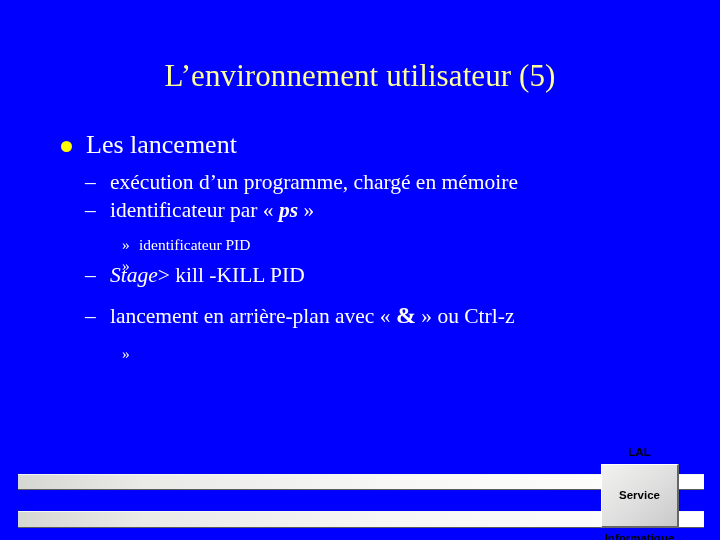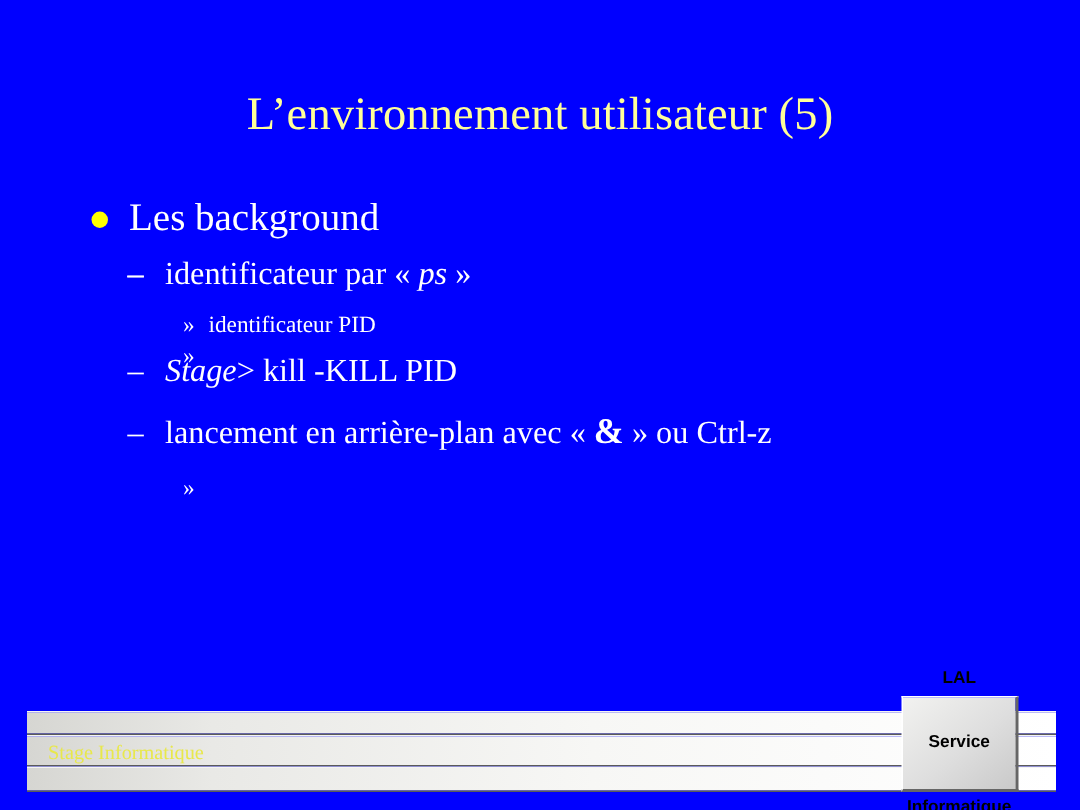--- a/index.html
+++ b/index.html
@@ -93,21 +93,21 @@
     position: absolute;
     left: 70px;
     top: 0;
   }
 
   .sp-top-6 { margin-top: 6px; }
   .sp-top-10 { margin-top: 10px; }
   .sp-top-13 { margin-top: 13px; }
 
   .it { font-style: italic; }
-  .bi { font-style: italic; font-weight: normal; }
+  .bi { font-style: italic; font-weight: bold; }
   .amp { font-size: 24px; font-weight: bold; line-height: 0; }
 
   
   .footer-bar {
     position: absolute;
     left: 18px;
     top: 474px;
     width: 686px;
     height: 54px;
   }
@@ -165,25 +165,26 @@
 <body>
 
 <div class="slide">
 
   <div class="slide-title">L’environnement utilisateur (5)</div>
 
   <div class="body-content">
 
     <div class="lvl1">
       <span class="bullet-dot"></span>
-      <span>Les background</span>
+      <span>Les lancement</span>
     </div>
 
     <div class="lvl2">
       <span class="dash">–</span>
+      <span>exécution d’un programme, chargé en mémoire</span>
     </div>
 
     <div class="lvl2">
       <span class="dash">–</span>
       <span>identificateur par « </span><span class="bi">ps</span><span> »</span>
     </div>
 
     <div class="lvl3 sp-top-10">
       <span class="guil">»</span>
       <span>identificateur PID</span>
@@ -204,23 +205,20 @@
     </div>
 
     <div class="lvl3 sp-top-13">
       <span class="guil">»</span>
     </div>
 
   </div>
 
   <div class="footer-bar">
     <div class="footer-row footer-row-1"></div>
-    <div class="footer-row footer-row-2">
-      <span class="footer-label">Stage Informatique</span>
-    </div>
     <div class="footer-row footer-row-3"></div>
   </div>
 
   <div class="lal-box">
     <span class="lal-line">LAL</span>
     <span class="lal-line">Service</span>
     <span class="lal-line">Informatique</span>
   </div>
 
 </div>

